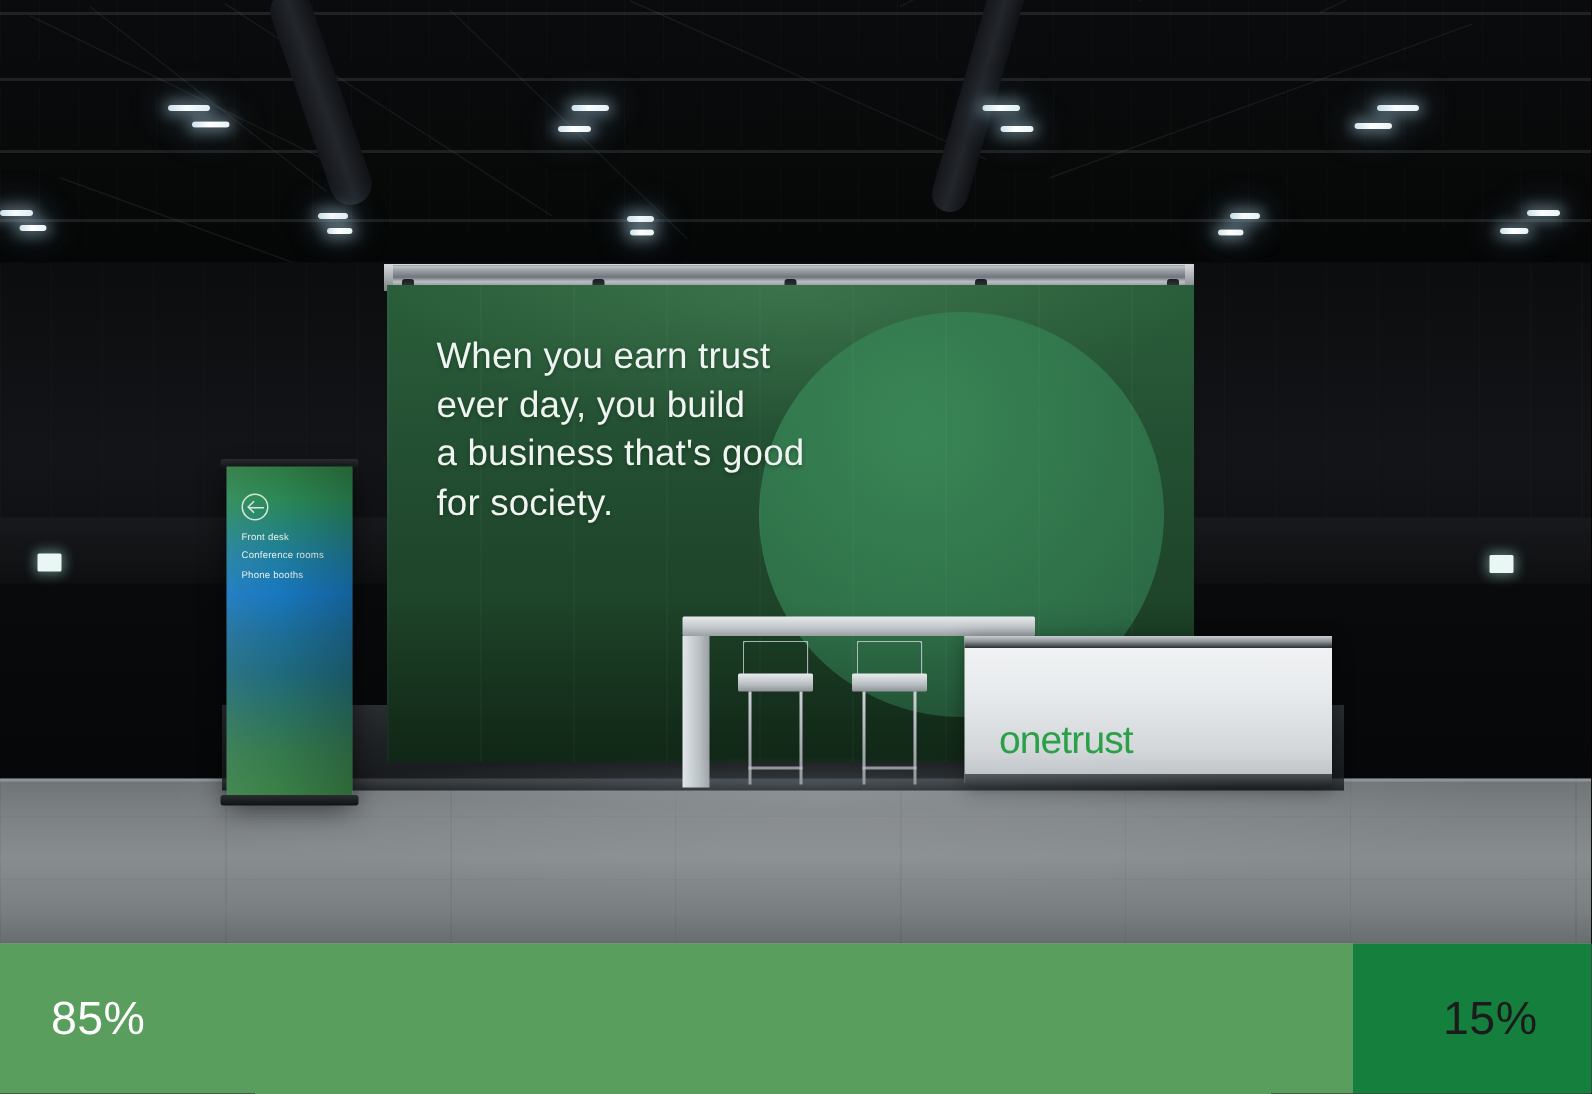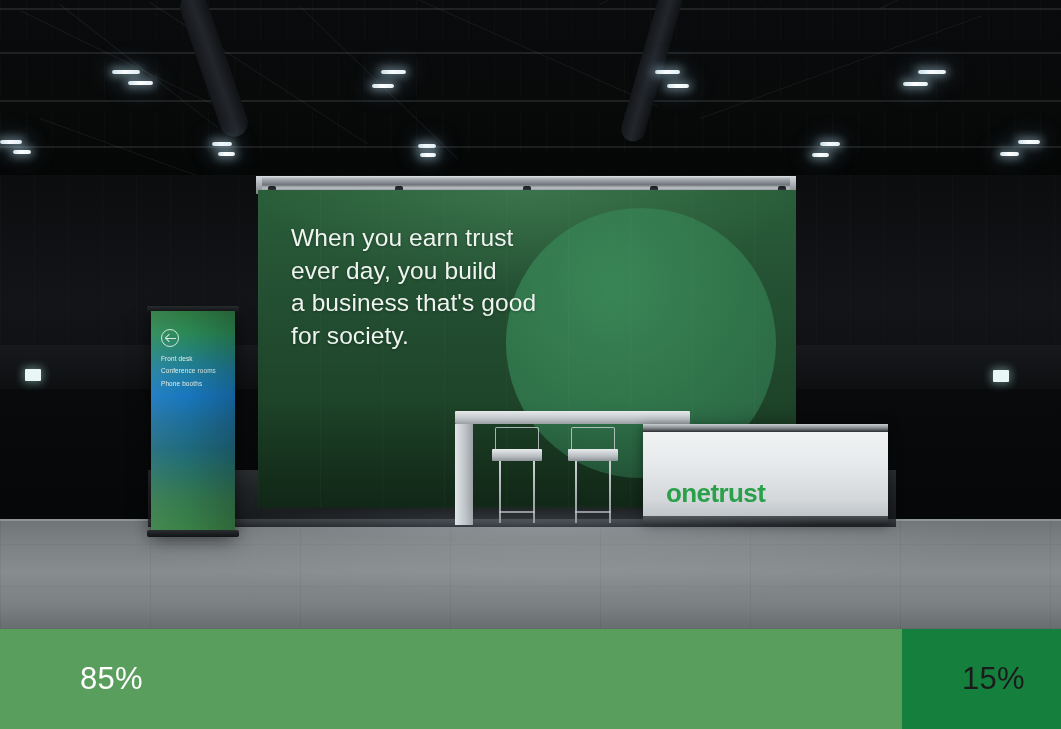--- a/index.html
+++ b/index.html
@@ -236,38 +236,38 @@
   .desk-top {
     position:absolute; left:643px; top:424px; width:245px; height:8px;
     background:linear-gradient(180deg,#c9ced2 0%,#8f9498 45%,#2a2d30 100%);
   }
   .desk-base {
     position:absolute; left:643px; top:516px; width:245px; height:9px;
     background:linear-gradient(180deg,#4c5053,#1e2124);
   }
   .desk-logo {
     position:absolute; left:666px; top:478px;
-    color:#2aa04a; font-size:26px; font-weight:700; letter-spacing:-.6px;
+    color:#2aa04a; font-size:26px; font-weight:400; letter-spacing:-.6px;
   }
 
   
   .floorglow {
     position:absolute; left:240px; top:505px; width:580px; height:34px;
     background:radial-gradient(ellipse at center, rgba(190,215,225,.16), transparent 72%);
   }
 
   
   .pctbar {
     position:absolute; left:0; top:629px; width:1061px; height:100px;
     display:flex; background:#ffffff;
   }
   .seg {
     height:100%; display:flex; align-items:center; position:relative;
   }
-  .seg-primary { background:#5a9e5d; color:#ffffff;padding-left:46px; }
+  .seg-primary { background:#5a9e5d; color:#ffffff; }
   .seg-secondary { background:#15803d; color:#1b1b1b; }
   .seg-primary .pct { margin-left:34px; }
   .seg-secondary .pct { margin-left:auto; margin-right:36px; }
   .pct { font-size:31px; font-weight:400; letter-spacing:.3px; }
 </style>
 </head>
 <body>
 
 <div id="stage">
 

